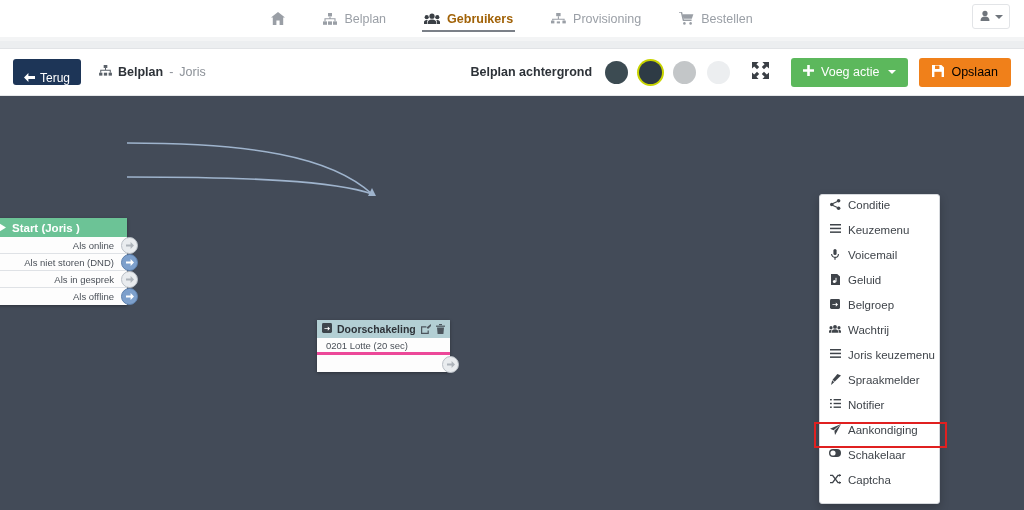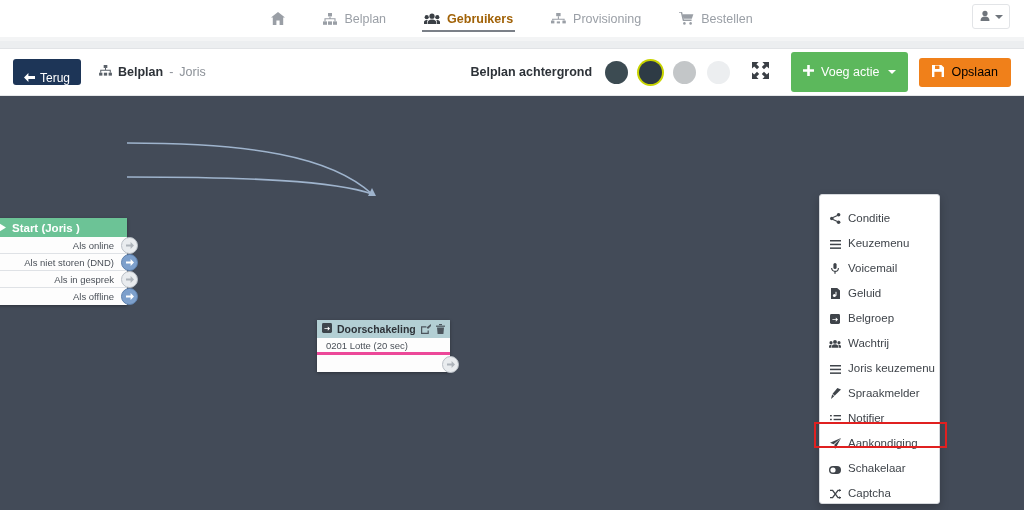--- a/index.html
+++ b/index.html
@@ -68,21 +68,21 @@
   .swatch {
     width: 23px; height: 23px; border-radius: 50%; cursor: pointer;
   }
   .swatch.selected { box-shadow: 0 0 0 2px #c8d400; }
   .fs-btn {
     margin-left: 22px; margin-right: 22px; cursor: pointer;
     display: flex; align-items: center;
   }
   .btn-action {
     background: #5cb85c; color: #fff; border: none; border-radius: 3px;
-    height: 40px; padding: 0 12px; font-size: 12.5px; cursor: pointer;
+    height: 29px; padding: 0 12px; font-size: 12.5px; cursor: pointer;
     display: flex; align-items: center; gap: 7px;
     font-family: "Liberation Sans", sans-serif;
   }
   .caret {
     width: 0; height: 0; border-left: 4px solid transparent;
     border-right: 4px solid transparent; border-top: 4px solid #fff;
     margin-left: 2px;
   }
   .btn-save {
     background: #f0801a; color: #000000; border: none; border-radius: 3px;
@@ -148,21 +148,21 @@
   }
   .fwd-foot .port { right: -9px; top: 1px; }
 
   
   .menu {
     position: absolute; right: 84px; top: 98px; width: 121px;
     background: #ffffff; border: 1px solid #d6d9dd; border-radius: 3px;
     box-shadow: 0 4px 10px rgba(0,0,0,.22); z-index: 40; padding: 4px 0;
   }
   .menu-item {
-    height: 25px; display: flex; align-items: flex-end; gap: 7px;
+    height: 25px; display: flex; align-items: flex-start; gap: 7px;
     padding-left: 9px; font-size: 11.5px; color: #3f444a; cursor: pointer;
     position: relative;
   }
   .menu-icon {
     width: 12px; display: flex; align-items: center; justify-content: center;
     flex-shrink: 0;
   }
   .menu-icon svg { display: block; }
   .menu-highlight {
     position: absolute; left: -6px; top: 227px; width: 133px; height: 26px;

